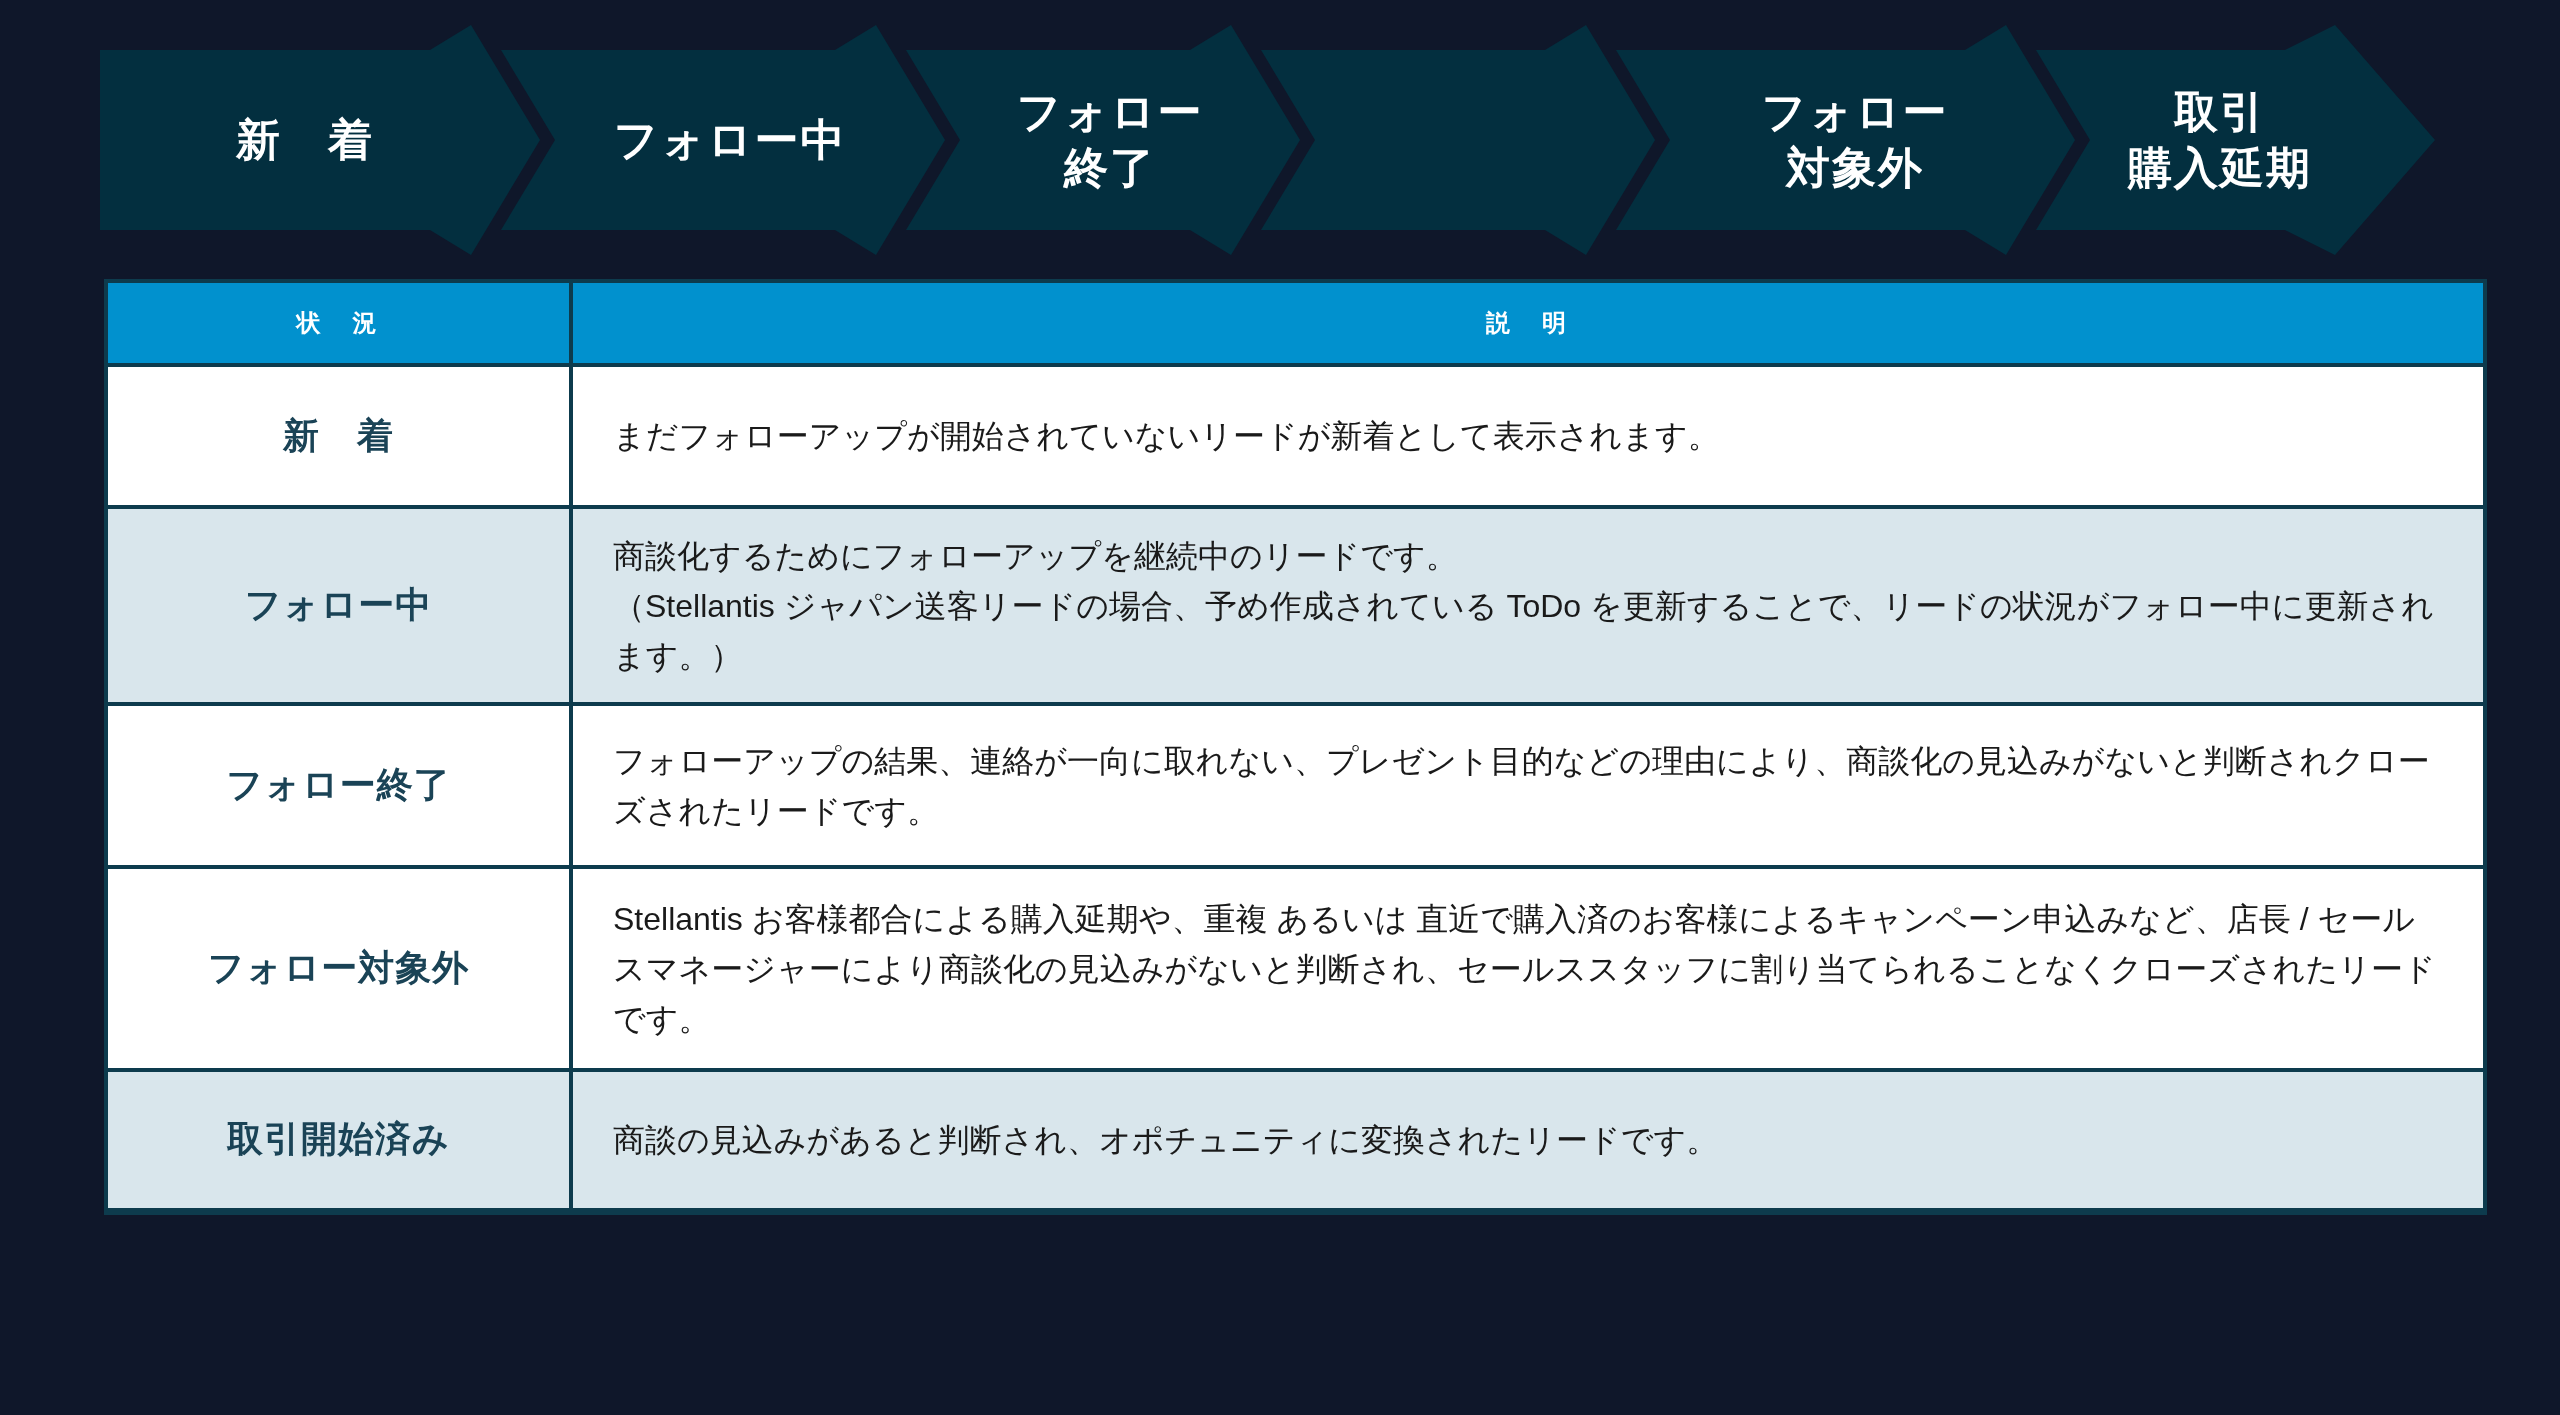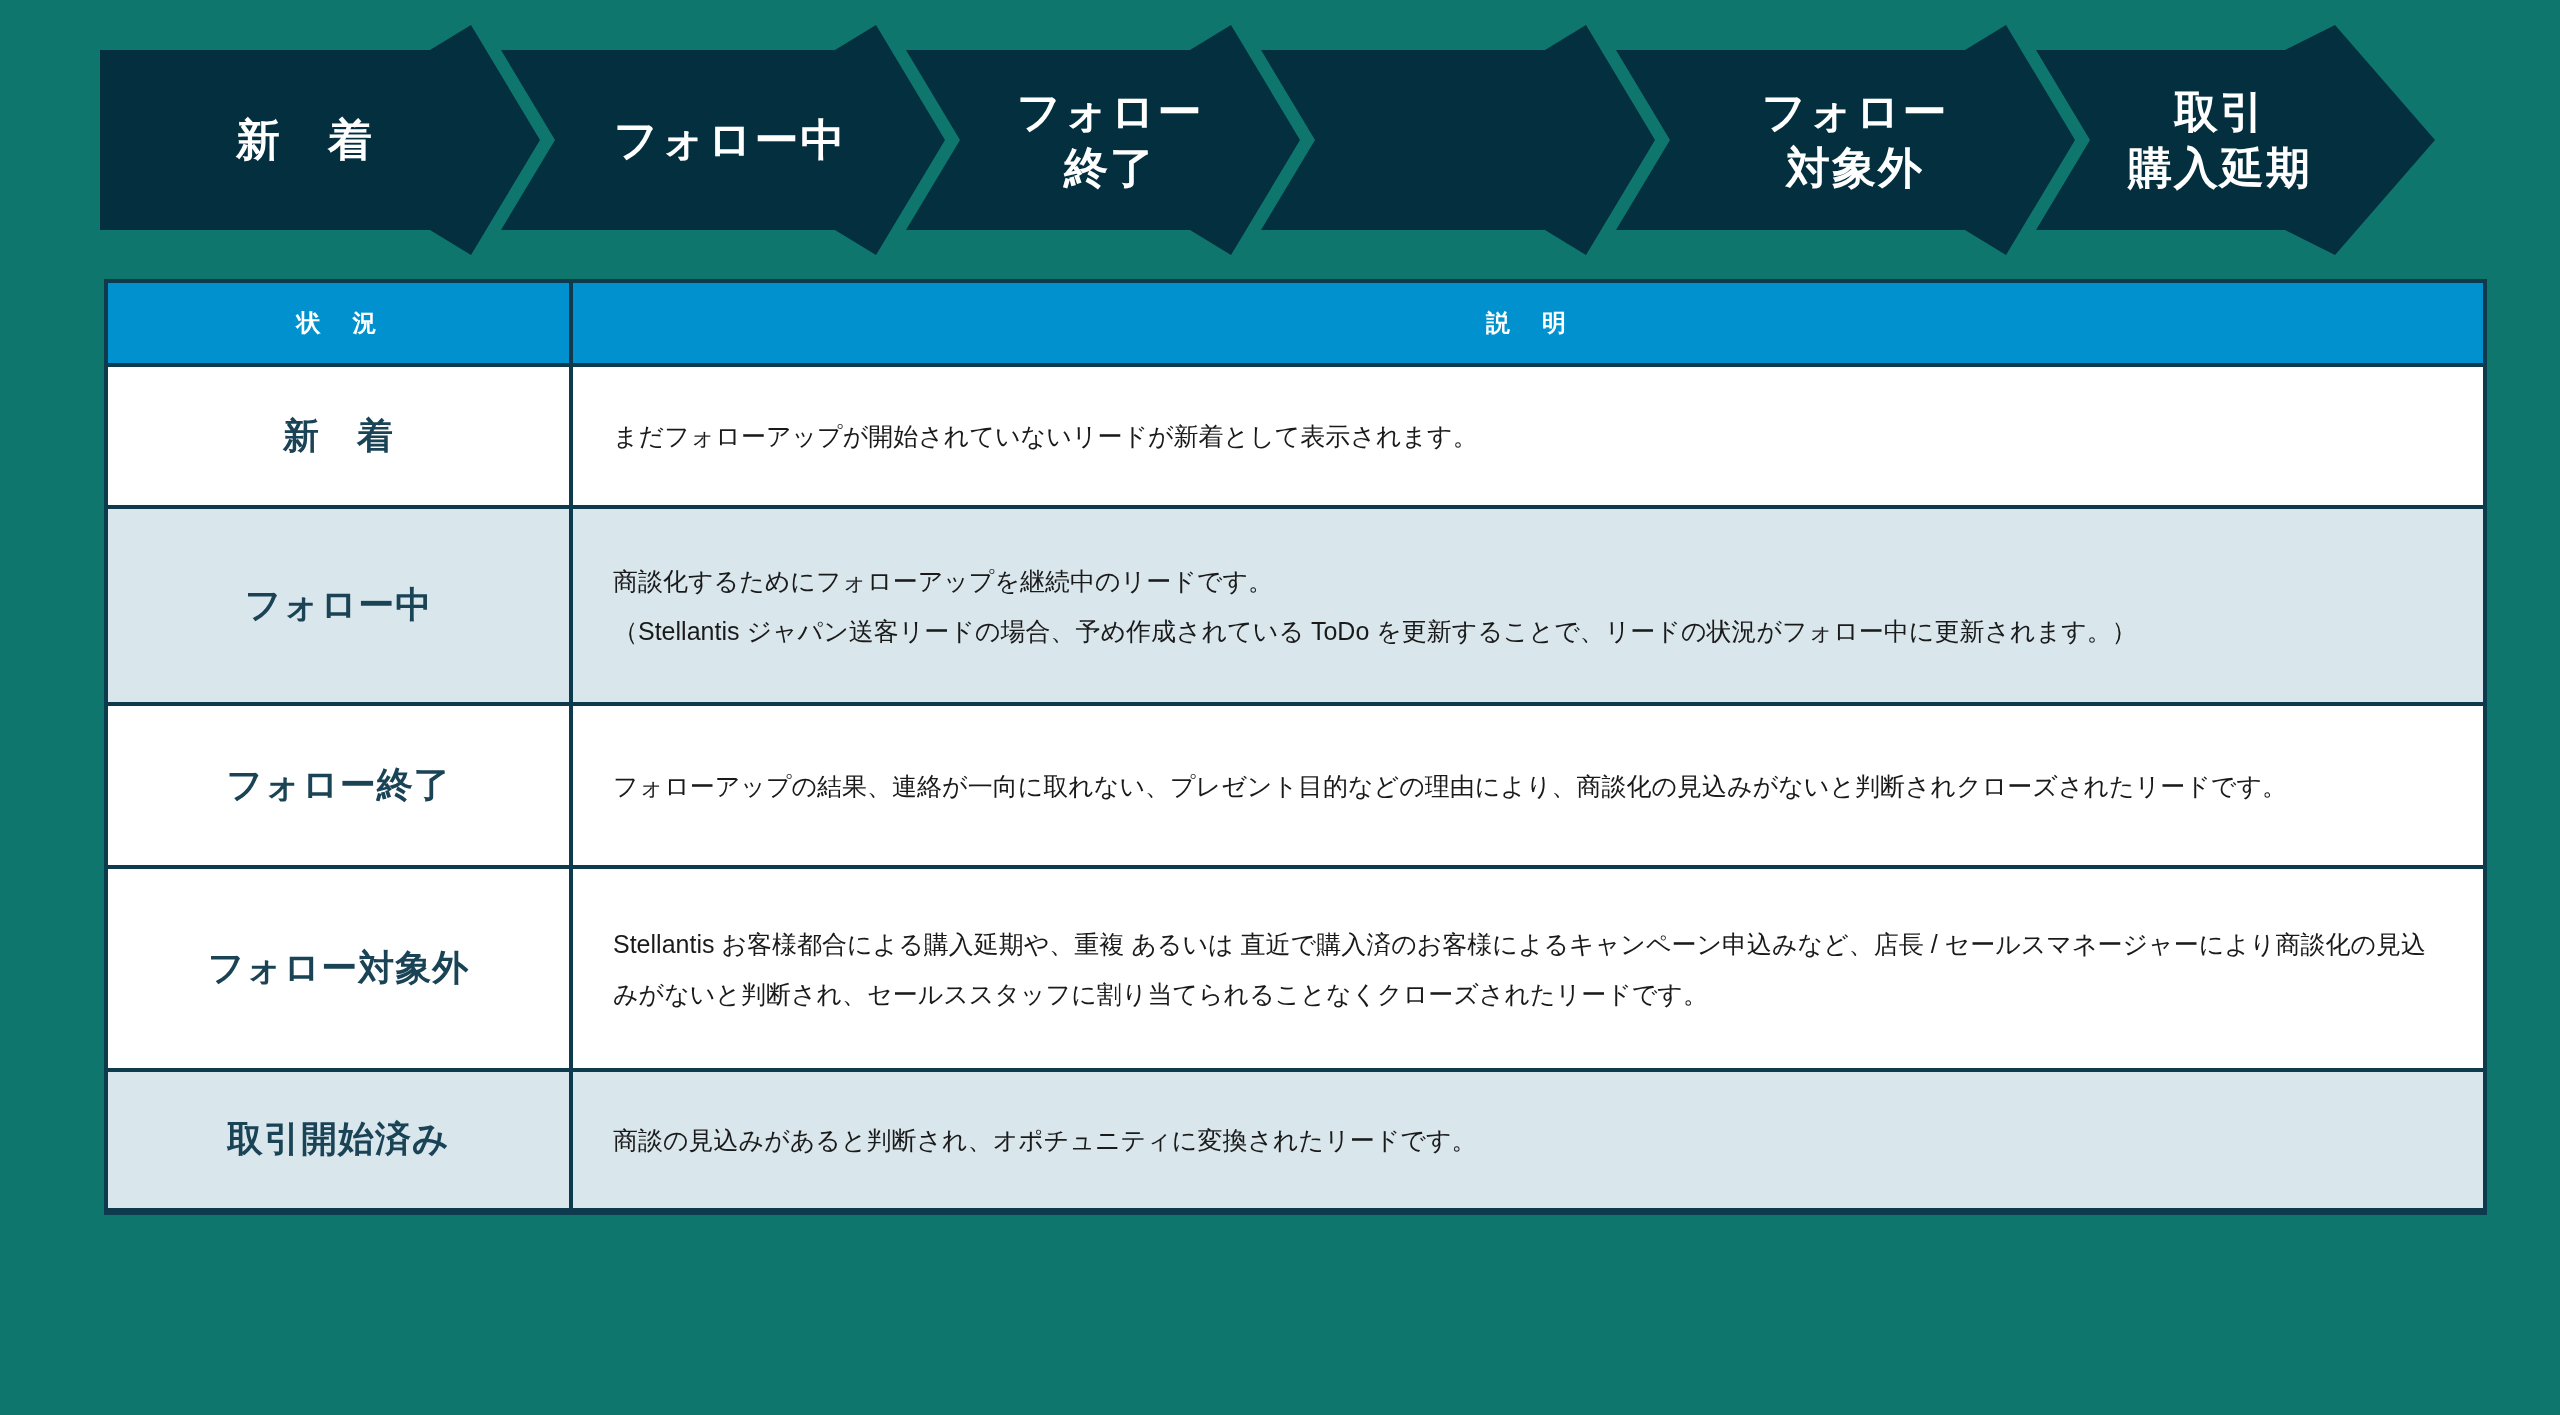--- a/index.html
+++ b/index.html
@@ -11,21 +11,21 @@
     --label-text:#1A4356;
     --body-text:#1A1A1A;
     --white:#FFFFFF;
   }
   *{box-sizing:border-box;margin:0;padding:0;}
   html,body{background:#ffffff;}
   body{
     width:2560px;height:1415px;position:relative;overflow:hidden;
     font-family:"Liberation Sans","DejaVu Sans",sans-serif;
   }
-  .page{position:absolute;inset:0;background:#0f766e;}
+  .page{position:absolute;inset:0;background:#0f172a;}
 
   
   .chevron-strip{
     position:absolute;left:100px;top:25px;width:2340px;height:230px;
   }
   .chevron-strip svg{position:absolute;left:0;top:0;width:2340px;height:230px;display:block;}
   .chev{fill:var(--chevron-bg);}
   .chev-label{
     position:absolute;top:115px;transform:translate(-50%,-50%);
     color:var(--white);font-weight:700;font-size:44px;line-height:56px;
@@ -48,21 +48,21 @@
   tr.header-row{height:84px;background:var(--header-bg);}
   tr.header-row th{
     color:var(--white);font-weight:700;font-size:24px;text-align:center;
     letter-spacing:4px;
   }
   td.status-cell{
     text-align:center;font-weight:700;font-size:36px;
     color:var(--label-text);background:transparent;letter-spacing:1px;
   }
   td.desc-cell{
-    font-size:25px;line-height:50px;color:var(--body-text);
+    font-size:32px;line-height:50px;color:var(--body-text);
     padding:20px 40px;text-align:left;white-space:pre-line;
   }
   tr.row-white{background:var(--row-bg);}
   tr.row-alt{background:var(--row-alt-bg);}
 </style>
 </head>
 <body>
 
 <div class="page">
 

